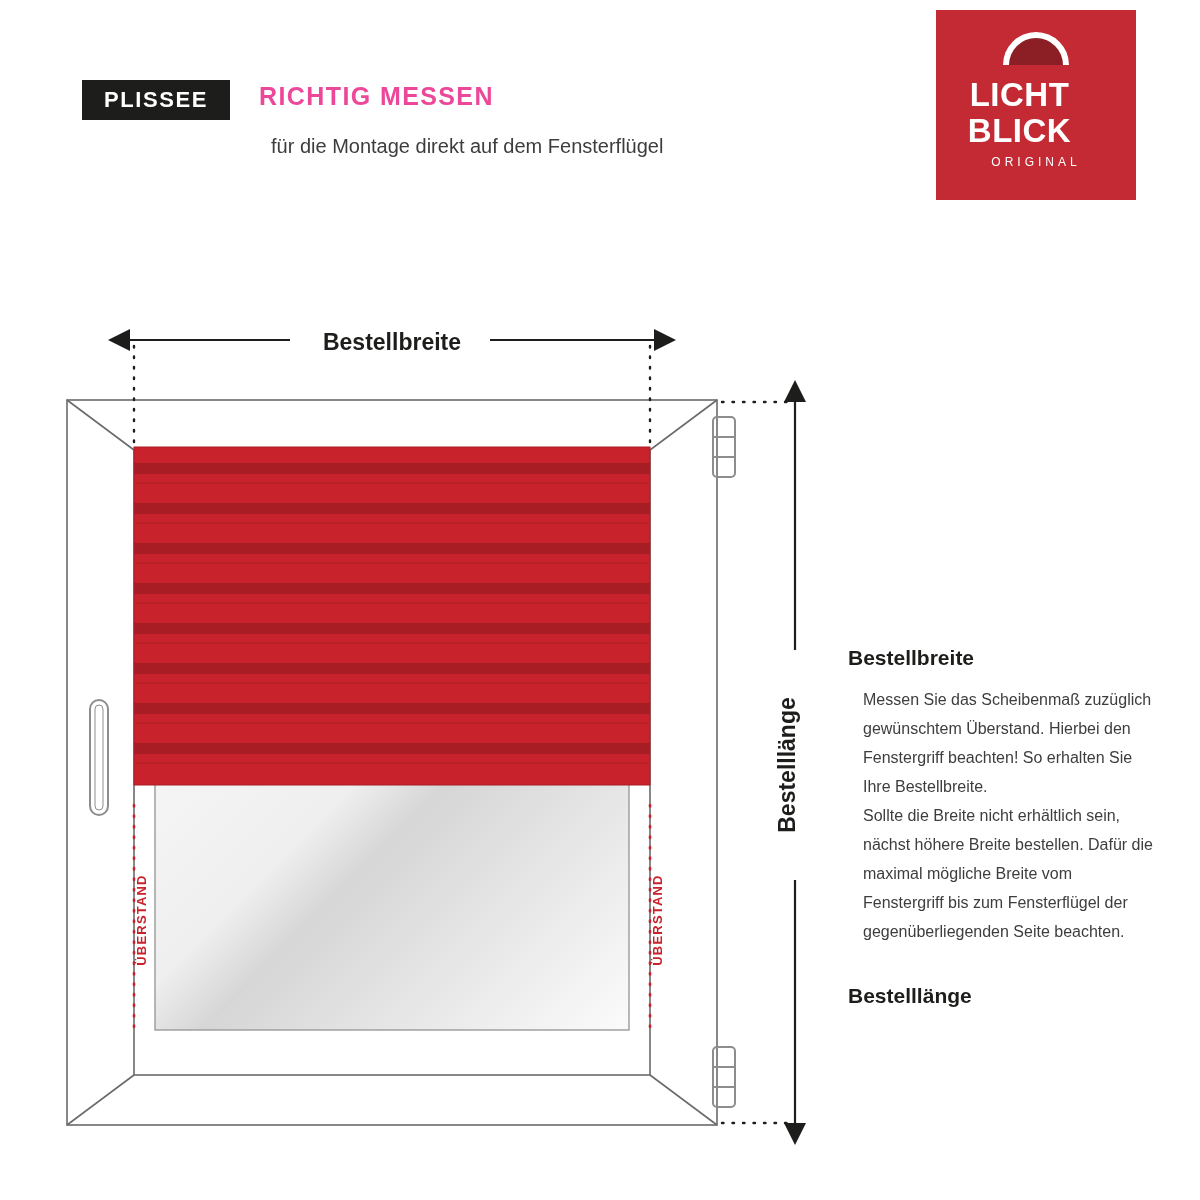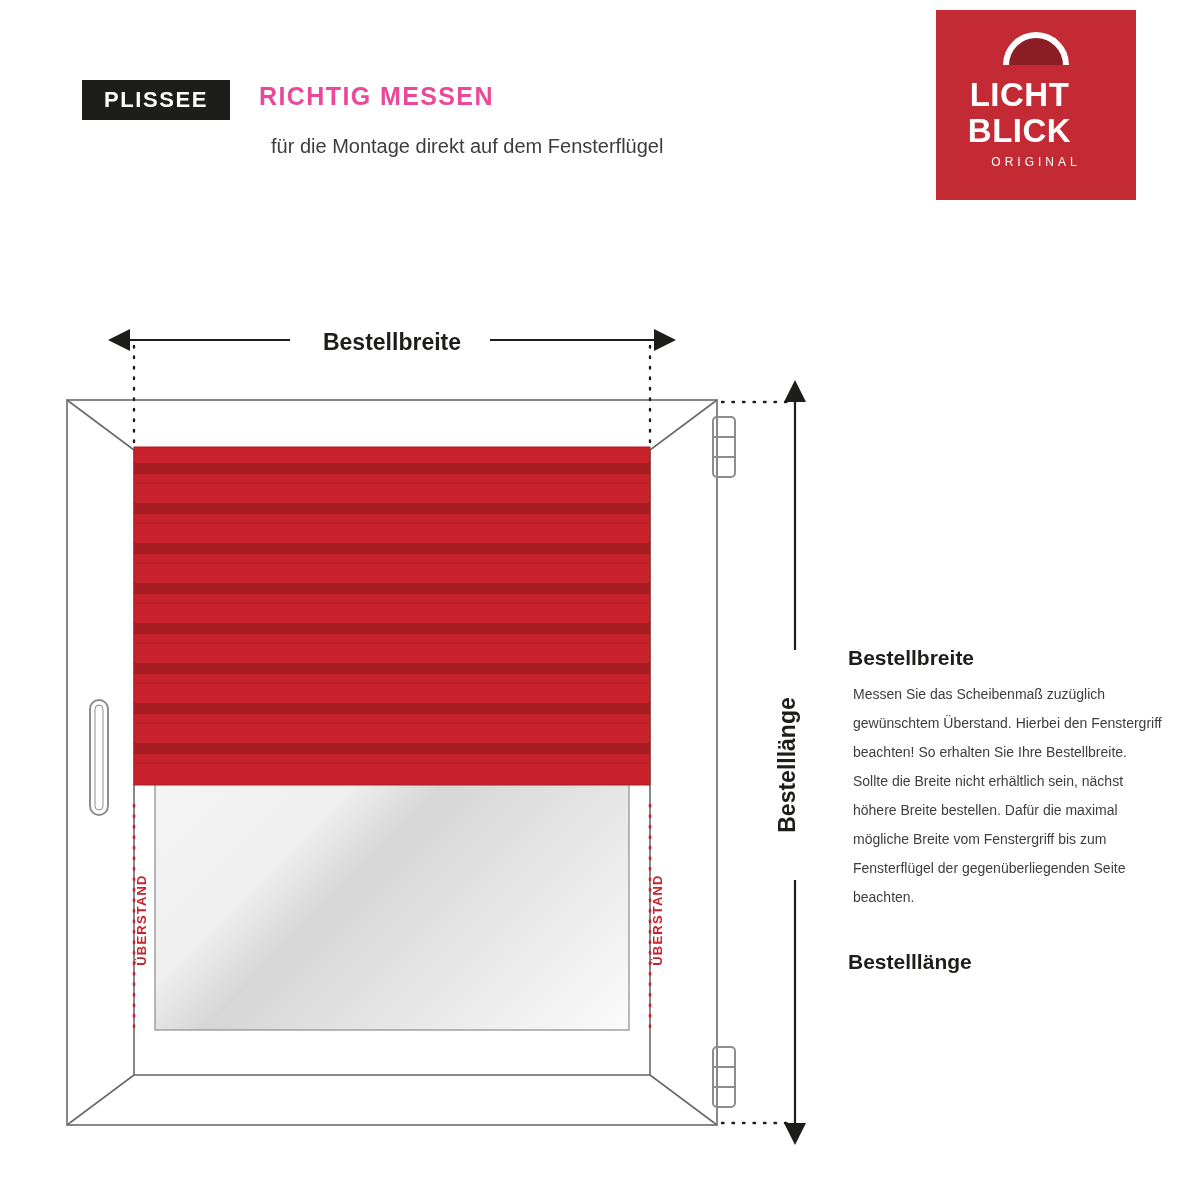--- a/index.html
+++ b/index.html
@@ -114,24 +114,24 @@
     left: 848px; top: 646px;
     width: 320px;
   }
   .sec-title {
     font-size: 21px;
     font-weight: bold;
     color: #1d1d1b;
     margin: 0 0 10px 0;
   }
   .sec-body {
-    font-size: 14px;
+    font-size: 16px;
     line-height: 29px;
     color: #3d3d3d;
-    margin: 5px;
+    margin: 15px;
     white-space: pre-line;
   }
   #sec2 { margin-top: 38px; }
 </style>
 </head>
 <body>
 
 <div id="header-area">
   <div id="plissee-badge">PLISSEE</div>
   <div id="header-title">RICHTIG MESSEN</div>

